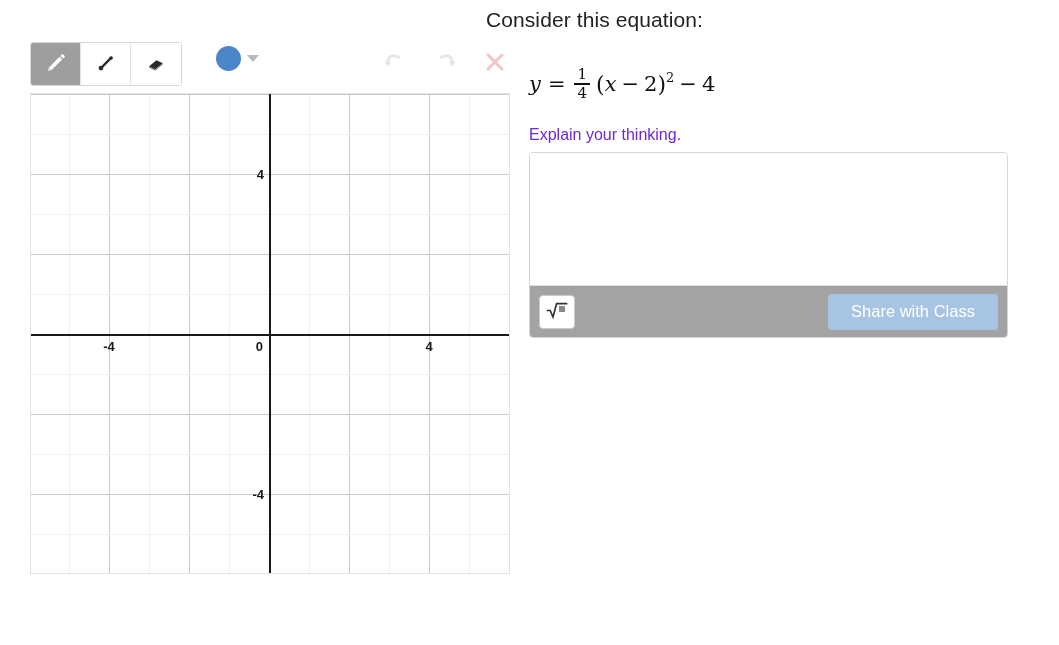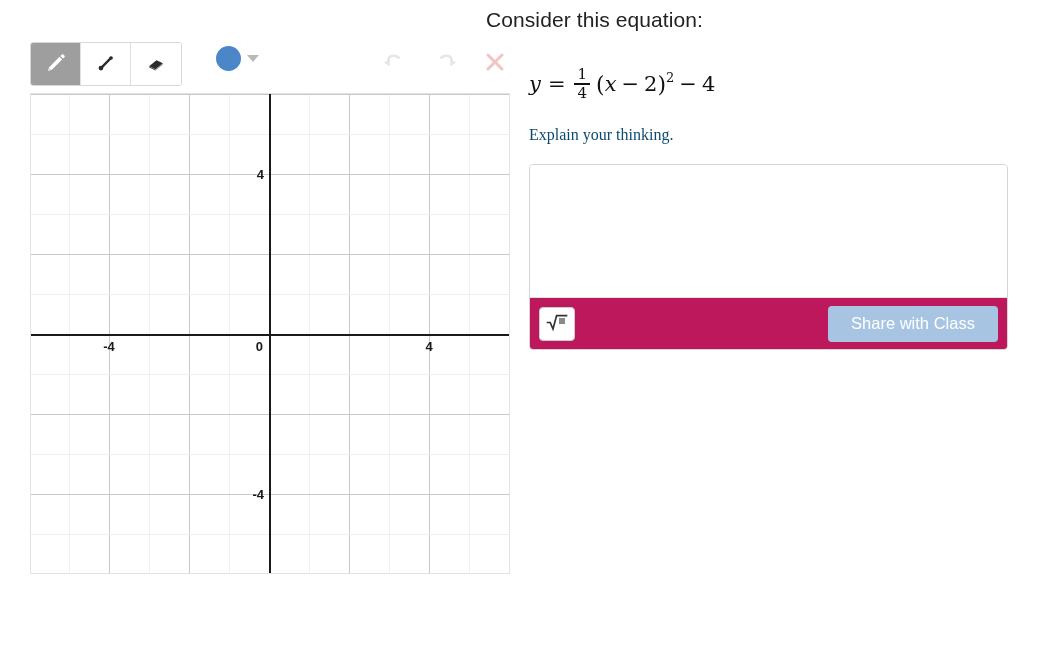--- a/index.html
+++ b/index.html
@@ -175,23 +175,22 @@
     font-size: 13px;
     vertical-align: super;
     position: relative;
     top: -7px;
     left: 0px;
   }
   .eq-sp { display: inline-block; width: 5px; }
 
   .explain-label {
     font-size: 16px;
-    color: #0c4a6e;
-    margin-bottom: 20px;
-    font-family: Liberation Serif, serif;
+    color: #6d28d9;
+    margin-bottom: 8px;
   }
 
   
   .answer-box {
     width: 479px;
     border: 1px solid #d5d5d5;
     border-radius: 4px;
     background: #ffffff;
     box-sizing: border-box;
     overflow: hidden;
@@ -205,21 +204,21 @@
     box-sizing: border-box;
     padding: 10px 12px;
     font-family: "Liberation Sans", sans-serif;
     font-size: 14px;
     color: #333;
     background: #fff;
     display: block;
   }
   .answer-footer {
     height: 52px;
-    background: #be185d;
+    background: #a3a3a3;
     border-top: 1px solid #e0e0e0;
     display: flex;
     align-items: center;
     justify-content: space-between;
     padding: 0 9px;
     box-sizing: border-box;
   }
   .math-btn {
     width: 36px;
     height: 34px;

